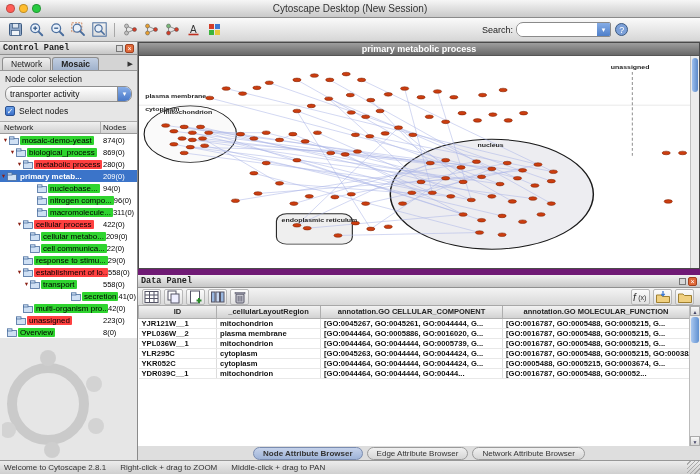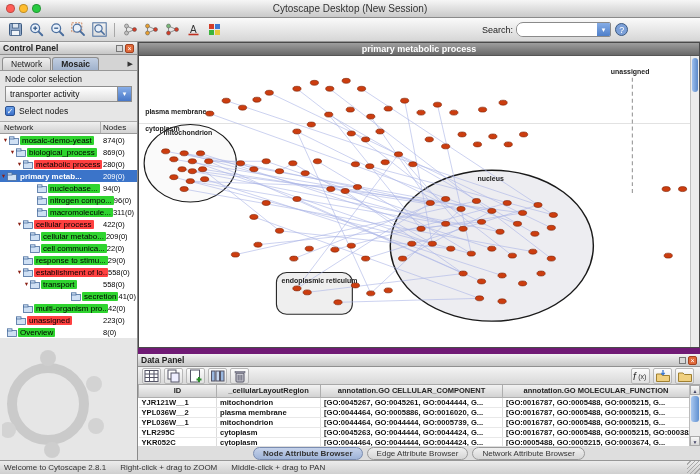--- a/index.html
+++ b/index.html
@@ -23,31 +23,31 @@
   .search-label{font-size:9px;color:#222;margin-right:3px;}
   .search-combo{display:flex;align-items:center;height:15px;border:1px solid #8a8a8a;border-radius:7px 2px 2px 7px;background:#fff;overflow:hidden;}
   .search-input{width:80px;height:12px;border:none;outline:none;font-size:9px;padding:0 4px;font-family:inherit;}
   .combo-arrow-btn{width:13px;height:15px;background:linear-gradient(#8ab0e8,#4a7cc8);color:#fff;font-size:7px;display:flex;align-items:center;justify-content:center;}
 
   .main{flex:1;display:flex;min-height:0;}
 
   
   .control-panel{width:138px;flex:none;display:flex;flex-direction:column;background:#e6e6e6;border-right:1px solid #8a8a8a;min-height:0;}
   .panel-header{height:13px;flex:none;display:flex;align-items:center;background:linear-gradient(#f2f2f2,#c6c6c6);border-bottom:1px solid #909090;padding:0 3px;}
-  .ph-title{font-size:8.5px;font-weight:bold;color:#222;white-space:nowrap;}
+  .ph-title{font-size:8.5px;font-weight:bold;color:#222;white-space:nowrap;font-family:Liberation Mono, monospace;}
   .ph-icons{margin-left:auto;display:flex;gap:2px;align-items:center;}
   .float-icon{width:7px;height:7px;border:1px solid #777;background:#d8d8d8;display:inline-block;}
   .closep-icon{width:9px;height:9px;background:#e06a3a;border:1px solid #a04020;color:#fff;font-size:7px;line-height:7px;text-align:center;display:inline-block;border-radius:2px;}
   .cp-tabs{height:16px;flex:none;display:flex;align-items:flex-end;background:#d4d4d4;border-bottom:1px solid #979797;padding:0 2px;gap:1px;}
   .cp-tab{font-size:8.5px;padding:1px 8px;border:1px solid #8e8e8e;border-bottom:none;border-radius:3px 3px 0 0;background:linear-gradient(#f0f0f0,#d0d0d0);color:#222;white-space:nowrap;}
   .cp-tab.active{background:linear-gradient(#c2cfe2,#a0b2cc);font-weight:bold;}
   .cp-arrow{margin-left:auto;font-size:7px;color:#333;padding:0 2px 2px 0;}
   .mosaic-controls{flex:none;padding:3px 5px 5px;border-bottom:1px solid #ababab;background:#e6e6e6;}
   .ncs-label{font-size:8.5px;color:#111;margin-bottom:2px;}
-  .combo{height:16px;display:flex;align-items:center;border:1px solid #8e8e8e;border-radius:0;background:linear-gradient(#ffffff,#e0e0e0);overflow:hidden;}
+  .combo{height:16px;display:flex;align-items:center;border:1px solid #8e8e8e;border-radius:7px;background:linear-gradient(#ffffff,#e0e0e0);overflow:hidden;}
   .combo-val{flex:1;font-size:8.5px;padding-left:4px;color:#111;white-space:nowrap;overflow:hidden;}
   .combo-btn{width:14px;height:100%;background:linear-gradient(#88aee8,#4878c8);color:#fff;font-size:7px;display:flex;align-items:center;justify-content:center;border-left:1px solid #8e8e8e;flex:none;}
   .cb-row{display:flex;align-items:center;gap:4px;margin-top:4px;}
   .checkbox{width:10px;height:10px;flex:none;border-radius:2px;background:linear-gradient(#6aa0e8,#3a6fc8);border:1px solid #2a5090;color:#fff;font-size:8px;line-height:9px;text-align:center;}
   .cb-label{font-size:8.5px;color:#111;}
   .tree-header{height:12px;flex:none;display:flex;align-items:center;background:linear-gradient(#f0f0f0,#d2d2d2);border-bottom:1px solid #9a9a9a;font-size:8px;color:#222;}
   .th-net{flex:1;padding-left:4px;border-right:1px solid #b0b0b0;height:100%;line-height:11px;}
   .th-nodes{width:36px;padding-left:2px;height:100%;line-height:11px;}
   .tree{flex:none;background:#fff;overflow:hidden;}
   .tree-row{height:12px;display:flex;align-items:center;font-size:8px;white-space:nowrap;}
@@ -58,21 +58,21 @@
   .lbl.green{background:#2fd42f;}
   .lbl.red{background:#ff4040;}
   .tree-row.selected .lbl{background:transparent;color:#fff;font-weight:bold;}
   .cnt{margin-left:auto;width:34px;flex:none;font-size:7.5px;color:#000;overflow:hidden;}
   .tree-row.selected .cnt{color:#fff;}
   .cp-rest{flex:1;position:relative;background:#e6e6e6;overflow:hidden;}
   .watermark{position:absolute;left:2px;top:6px;opacity:.55;}
 
   
   .right-col{flex:1;display:flex;flex-direction:column;background:#8f8f8f;min-width:0;}
-  .net-frame{height:306px;flex:none;display:flex;flex-direction:column;border:1px solid #4a4a4a;background:#fff;}
+  .net-frame{height:227px;flex:none;display:flex;flex-direction:column;border:1px solid #4a4a4a;background:#fff;}
   .net-title{height:13px;flex:none;display:flex;align-items:center;justify-content:center;font-size:9px;font-weight:bold;color:#fff;background:linear-gradient(#9e9e9e,#686868);border-bottom:1px solid #555;}
   .net-canvas{flex:1;position:relative;background:#fff;min-height:0;}
   #netsvg{position:absolute;left:0;top:0;width:100%;height:100%;}
   #netsvg text{font-family:"Liberation Sans",sans-serif;}
   .net-vscroll{position:absolute;top:0;right:0;bottom:0;width:9px;background:#ececec;border-left:1px solid #c0c0c0;}
   .net-thumb{position:absolute;top:2px;left:1px;width:6px;height:34px;border-radius:3px;background:linear-gradient(90deg,#9ec0ee,#5a88c8);}
 
   
   .data-panel{flex:1;display:flex;flex-direction:column;min-height:0;background:#4c1d95;border-top:6px solid #701a75;}
   .dp-toolbar{height:18px;flex:none;display:flex;align-items:center;background:linear-gradient(#f4f4f4,#d8d8d8);border-bottom:1px solid #a8a8a8;padding:0 4px;}

